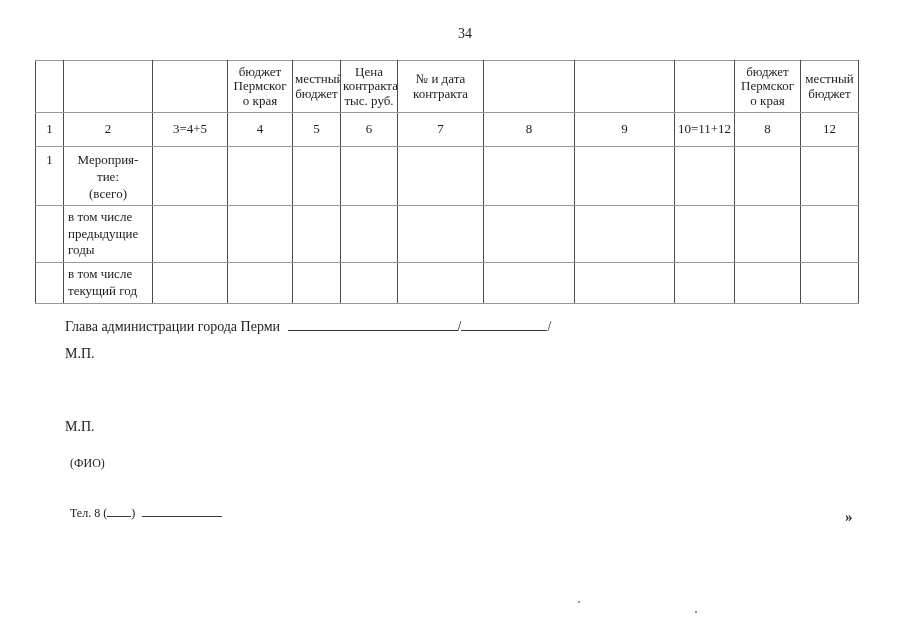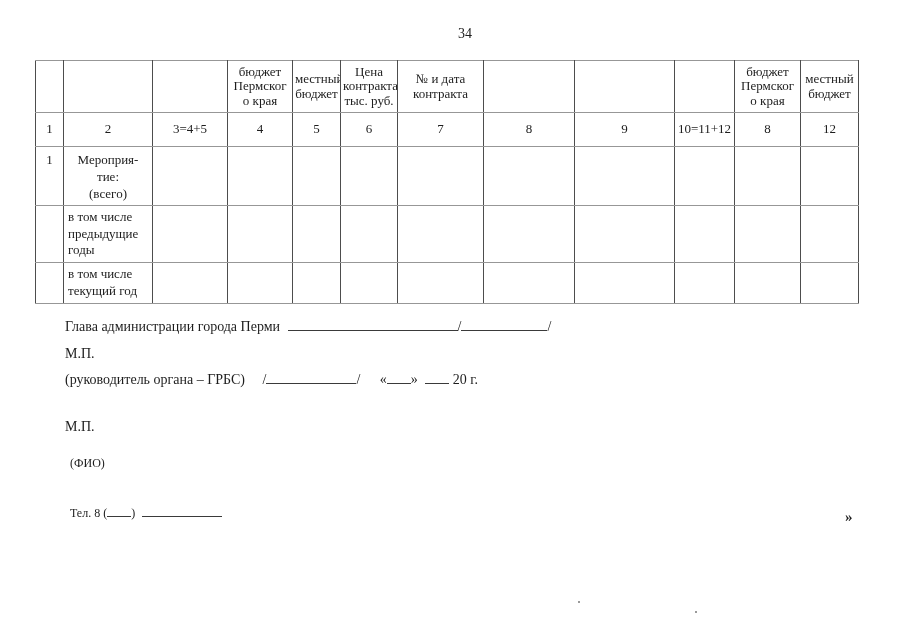--- a/index.html
+++ b/index.html
@@ -150,27 +150,20 @@
 </table>
 
 <div class="sig" style="left:65px; top:318px;">
   <span>Глава администрации города Перми</span>
   <span class="bl" style="width:170px; margin-left:4px;"></span><span>/</span><span class="bl" style="width:86px;"></span><span>/</span>
 </div>
 
 <div class="sig" style="left:65px; top:345px;">М.П.</div>
 
 <div class="sig" style="left:65px; top:371px;">
-  <div>
-    <span>(руководитель органа – ГРБС)</span>
-    <span style="margin-left:14px;">/</span><span class="bl" style="width:90px;"></span><span>/</span>
-    <span style="margin-left:16px;">«</span><span class="bl" style="width:24px;"></span><span>»</span>
-    <span class="bl" style="width:24px; margin-left:4px;"></span>
-    <span>20 г.</span>
-  </div>
 </div>
 
 <div class="sig" style="left:65px; top:418px;">М.П.</div>
 
 <div class="sig-sm" style="left:70px; top:456px;">
   <div class="fio-line">(ФИО)</div>
 </div>
 
 <div class="sig-sm" style="left:70px; top:504px;">
   <span>Тел. 8 (</span><span class="bl" style="width:24px;"></span><span>)</span>

